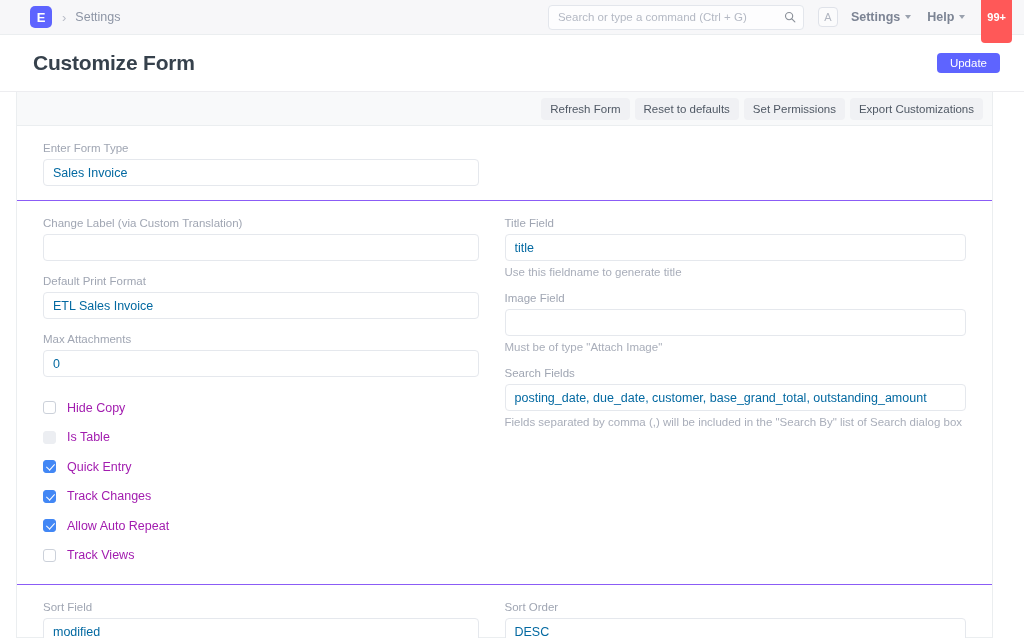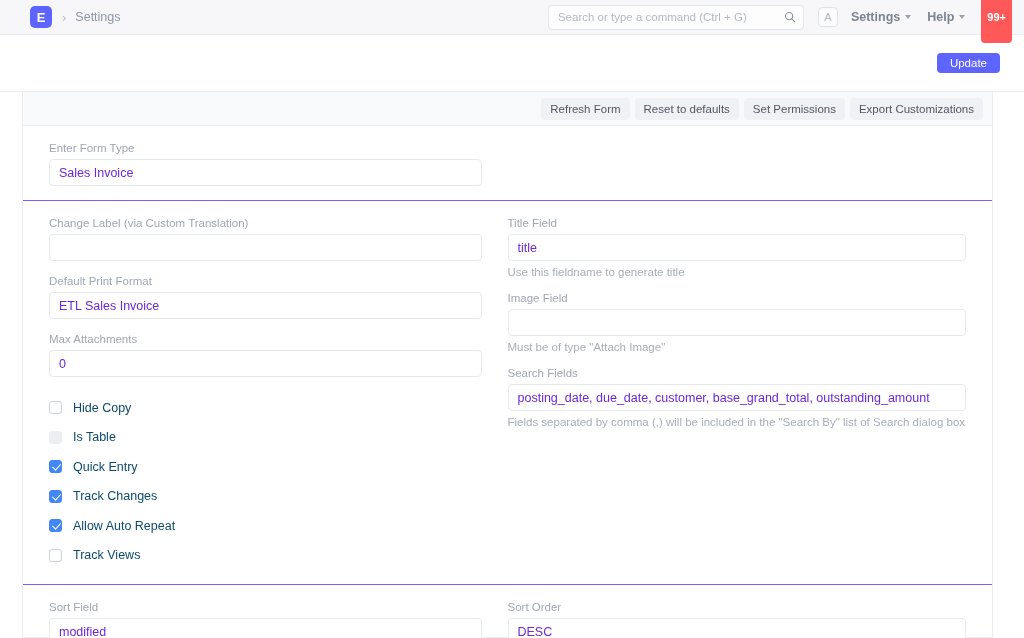--- a/index.html
+++ b/index.html
@@ -131,21 +131,21 @@
     border: none;
     border-radius: 4px;
     font-size: 11.5px;
     padding: 4px 13px;
     font-family: "Liberation Sans", sans-serif;
     cursor: pointer;
   }
 
   
   .page-body {
-    padding-left: 22px;
+    padding-left: 16px;
     padding-right: 31px;
     height: calc(638px - 35px - 57px);
     overflow: hidden;
     background: #fff;
   }
   .card {
     border-left: 1px solid #ebeef0;
     border-right: 1px solid #ebeef0;
     border-bottom: 1px solid #ebeef0;
     background: #fff;
@@ -195,21 +195,21 @@
     margin-bottom: 5px;
     display: block;
   }
   .field-input {
     width: 100%;
     height: 27px;
     border: 1px solid #e5e8ed;
     border-radius: 4px;
     background: #fff;
     font-size: 12.5px;
-    color: #6d28d9;
+    color: #0369a1;
     padding: 0 9px;
     font-family: "Liberation Sans", sans-serif;
     outline: none;
   }
   .field-help {
     font-size: 11.5px;
     color: #a9aeba;
     margin-top: 5px;
     display: block;
   }
@@ -241,21 +241,21 @@
     border: solid #fff;
     border-width: 0 1.7px 1.7px 0;
     transform: rotate(42deg);
   }
   .cbx.disabled {
     background: #eceef2;
     border-color: #eceef2;
   }
   .check-label {
     font-size: 12.5px;
-    color: #0c4a6e;
+    color: #a21caf;
   }
 </style>
 </head>
 <body>
 
 <div class="navbar">
   <div class="brand-logo">E</div>
   <span class="crumb-sep">›</span>
   <a class="crumb-link">Settings</a>
 
@@ -280,20 +280,21 @@
 
   <div class="nav-menu">
     <span>Help</span>
     <i class="caret"></i>
   </div>
 
   <div class="notif-badge">99+</div>
 </div>
 
 <div class="page-head">
+  <div class="page-title">Customize Form</div>
   <div class="head-spacer"></div>
   <button class="btn-primary">Update</button>
 </div>
 
 <div class="page-body">
   <div class="card">
 
     <div class="toolbar">
       <button class="btn-toolbar">Refresh Form</button>
       <button class="btn-toolbar">Reset to defaults</button>

